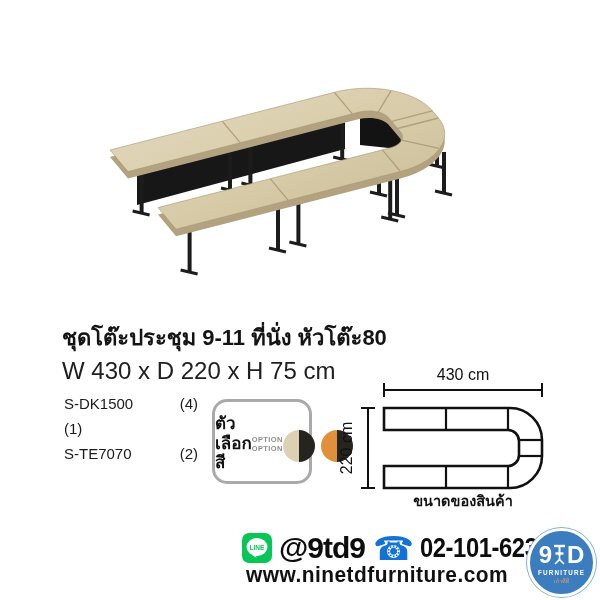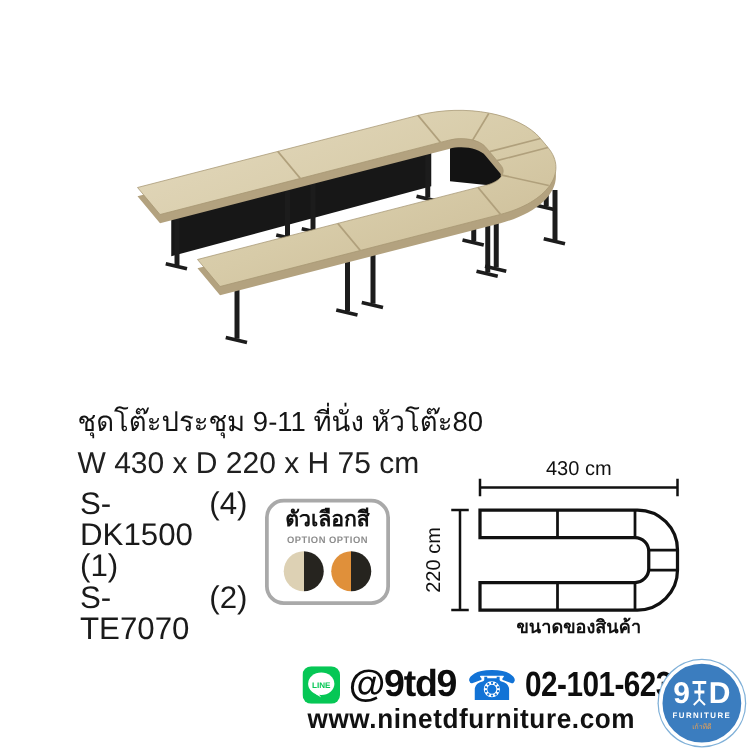--- a/index.html
+++ b/index.html
@@ -3,29 +3,29 @@
 <meta charset="utf-8">
 <style>
   html,body{margin:0;padding:0;}
   .page{
     position:relative;width:600px;height:600px;background:#ffffff;overflow:hidden;
     font-family:"Liberation Sans","DejaVu Sans",sans-serif;color:#161616;
   }
   
   .render-svg{position:absolute;left:0;top:0;width:600px;height:320px;}
   
-  .title{position:absolute;left:62px;top:324px;font-size:22px;font-weight:400;color:#141414;line-height:1.3;}
+  .title{position:absolute;left:62px;top:324px;font-size:22px;font-weight:700;color:#141414;line-height:1.3;}
   .dims{position:absolute;left:62px;top:357px;font-size:24px;font-weight:400;color:#202020;}
-  .codes{position:absolute;left:64px;top:391px;width:134px;font-size:25px;color:#1a1a1a;}
+  .codes{position:absolute;left:64px;top:391px;width:134px;font-size:15px;color:#1a1a1a;}
   .code-row{display:flex;justify-content:space-between;line-height:25px;}
   
   .colour-box{
     position:absolute;left:212px;top:399px;width:100px;height:85px;
     border:3px solid #a9a9a9;border-radius:15px;box-sizing:border-box;
-    display:flex;flex-direction:column;align-items:center;padding-top:4px;background:#fff;
+    display:flex;flex-direction:row;align-items:center;padding-top:4px;background:#fff;
   }
   .colour-box .th{font-size:17px;font-weight:700;color:#111;line-height:1.15;}
   .colour-box .en{font-size:7.5px;font-weight:700;color:#8d8d8d;letter-spacing:.4px;margin-top:1px;}
   .swatches{display:flex;gap:6px;margin-top:5px;}
   .swatch{width:32px;height:32px;border-radius:50%;}
   
   .diagram-svg{position:absolute;left:338px;top:358px;width:246px;height:152px;}
   
   .footer-row{position:absolute;left:242px;top:531px;display:flex;align-items:center;height:34px;}
   .line-badge{width:30px;height:30px;flex:0 0 auto;}

